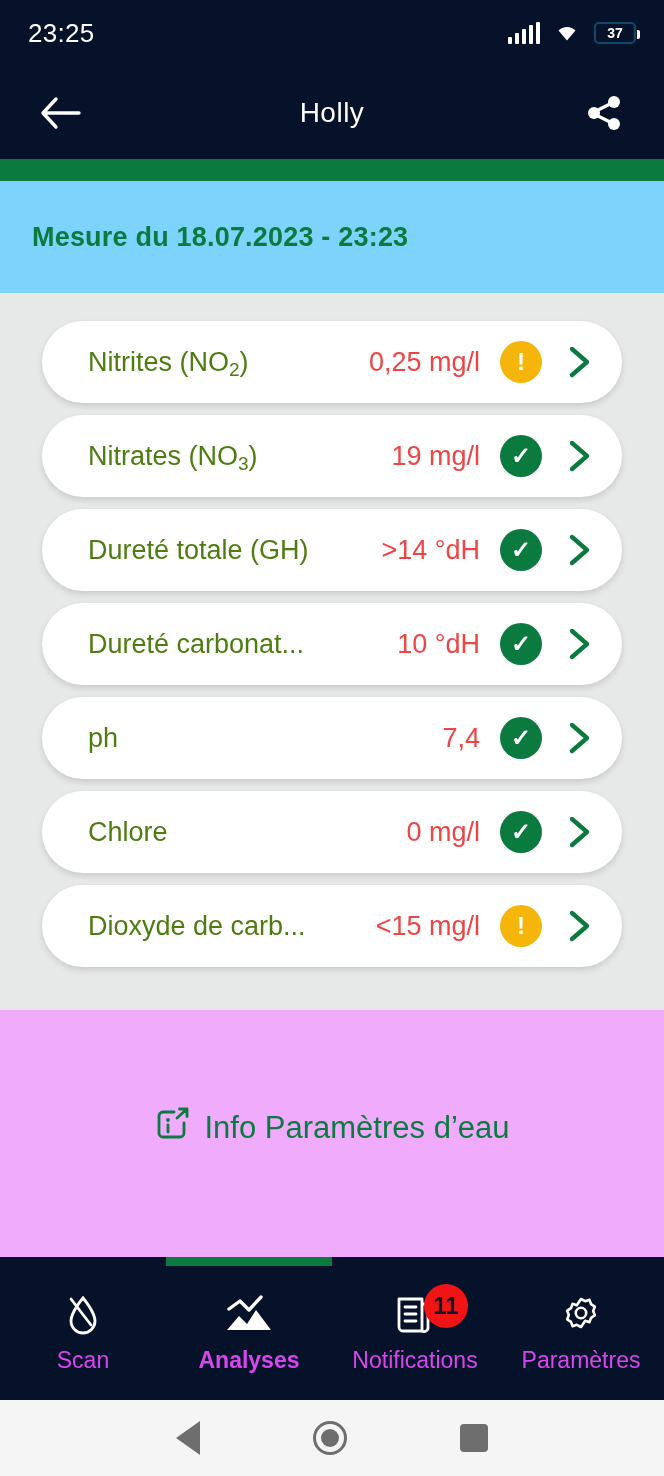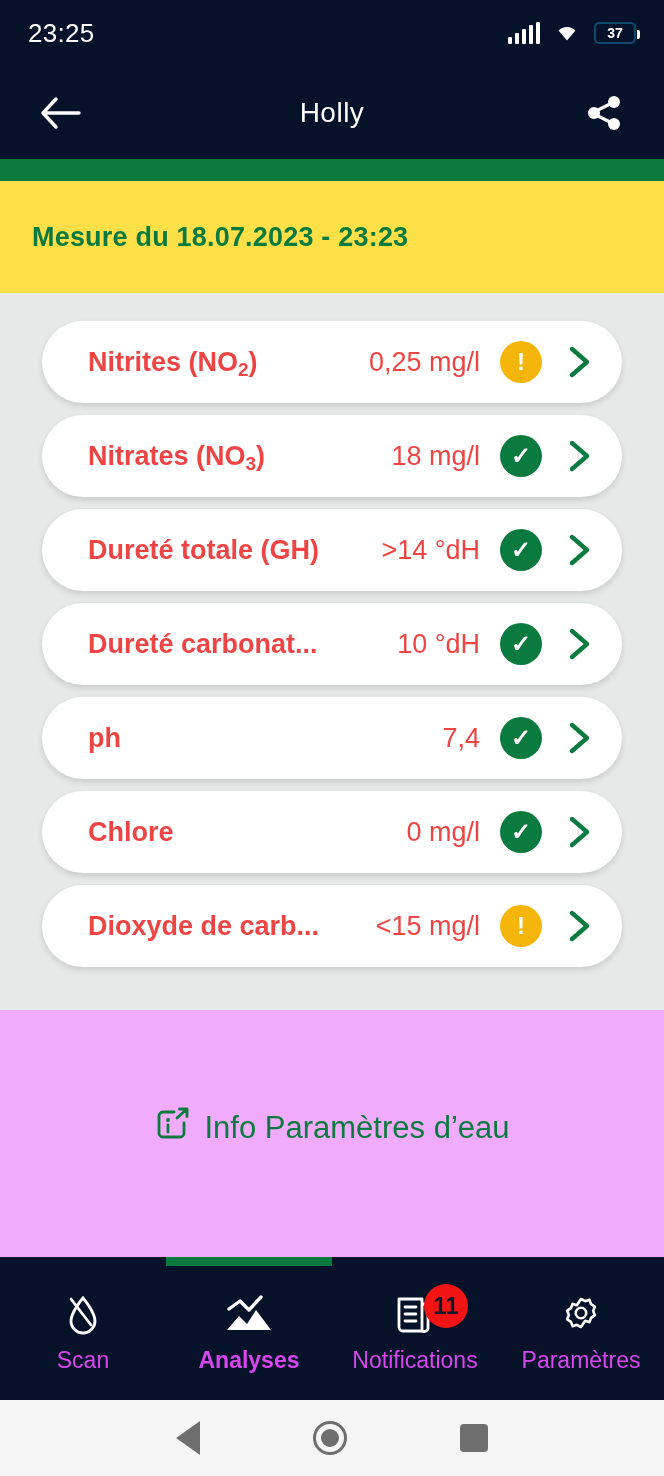--- a/index.html
+++ b/index.html
@@ -52,40 +52,40 @@
 
   
   .accentbar {
     position:absolute; top:159px; left:0; width:664px; height:22px;
     background:#0b7a3e;
   }
 
   
   .measure-zone {
     position:absolute; top:181px; left:0; width:664px; height:112px;
-    background:#fde047; display:flex; align-items:center;
+    background:#7dd3fc; display:flex; align-items:center;
   }
   .measure-text {
     padding-left:32px; color:#0b7a3e; font-size:27px; font-weight:700;
     letter-spacing:.2px;
   }
 
   
   .list-zone {
     position:absolute; top:293px; left:0; width:664px; height:717px;
     background:#e7e8e8; padding:28px 42px 0 42px;
   }
   .card {
     width:580px; height:82px; background:#ffffff; border-radius:41px;
     box-shadow:0 3px 6px rgba(0,0,0,.13);
     display:flex; align-items:center; padding:0 26px 0 46px;
     margin-bottom:12px;
   }
   .card-name {
-    color:#ef4444; font-size:27px; font-weight:700; flex:1;
+    color:#4d7c0f; font-size:27px; font-weight:400; flex:1;
     white-space:nowrap; overflow:hidden;
   }
   .card-name sub { font-size:19px; vertical-align:baseline; position:relative; top:5px; }
   .card-value {
     color:#ef4444; font-size:27px; font-weight:400; margin-right:20px;
     white-space:nowrap;
   }
   .badge {
     width:42px; height:42px; border-radius:50%;
     display:flex; align-items:center; justify-content:center;
@@ -210,21 +210,21 @@
         </div>
       <div class="chev">
         <svg width="26" height="34" viewBox="0 0 26 34">
             <path d="M5 4 L20 17 L5 30" stroke="#0b7a3e" stroke-width="4.4" fill="none" stroke-linecap="round" stroke-linejoin="round"></path>
           </svg>
       </div>
     </div>
 
     <div class="card">
       <div class="card-name"><span>Nitrates (NO</span><sub>3</sub><span>)</span></div>
-      <div class="card-value">18 mg/l</div>
+      <div class="card-value">19 mg/l</div>
       <div class="badge ok">
           <span class="mark">✓</span>
         </div>
       <div class="chev">
         <svg width="26" height="34" viewBox="0 0 26 34">
             <path d="M5 4 L20 17 L5 30" stroke="#0b7a3e" stroke-width="4.4" fill="none" stroke-linecap="round" stroke-linejoin="round"></path>
           </svg>
       </div>
     </div>
 

